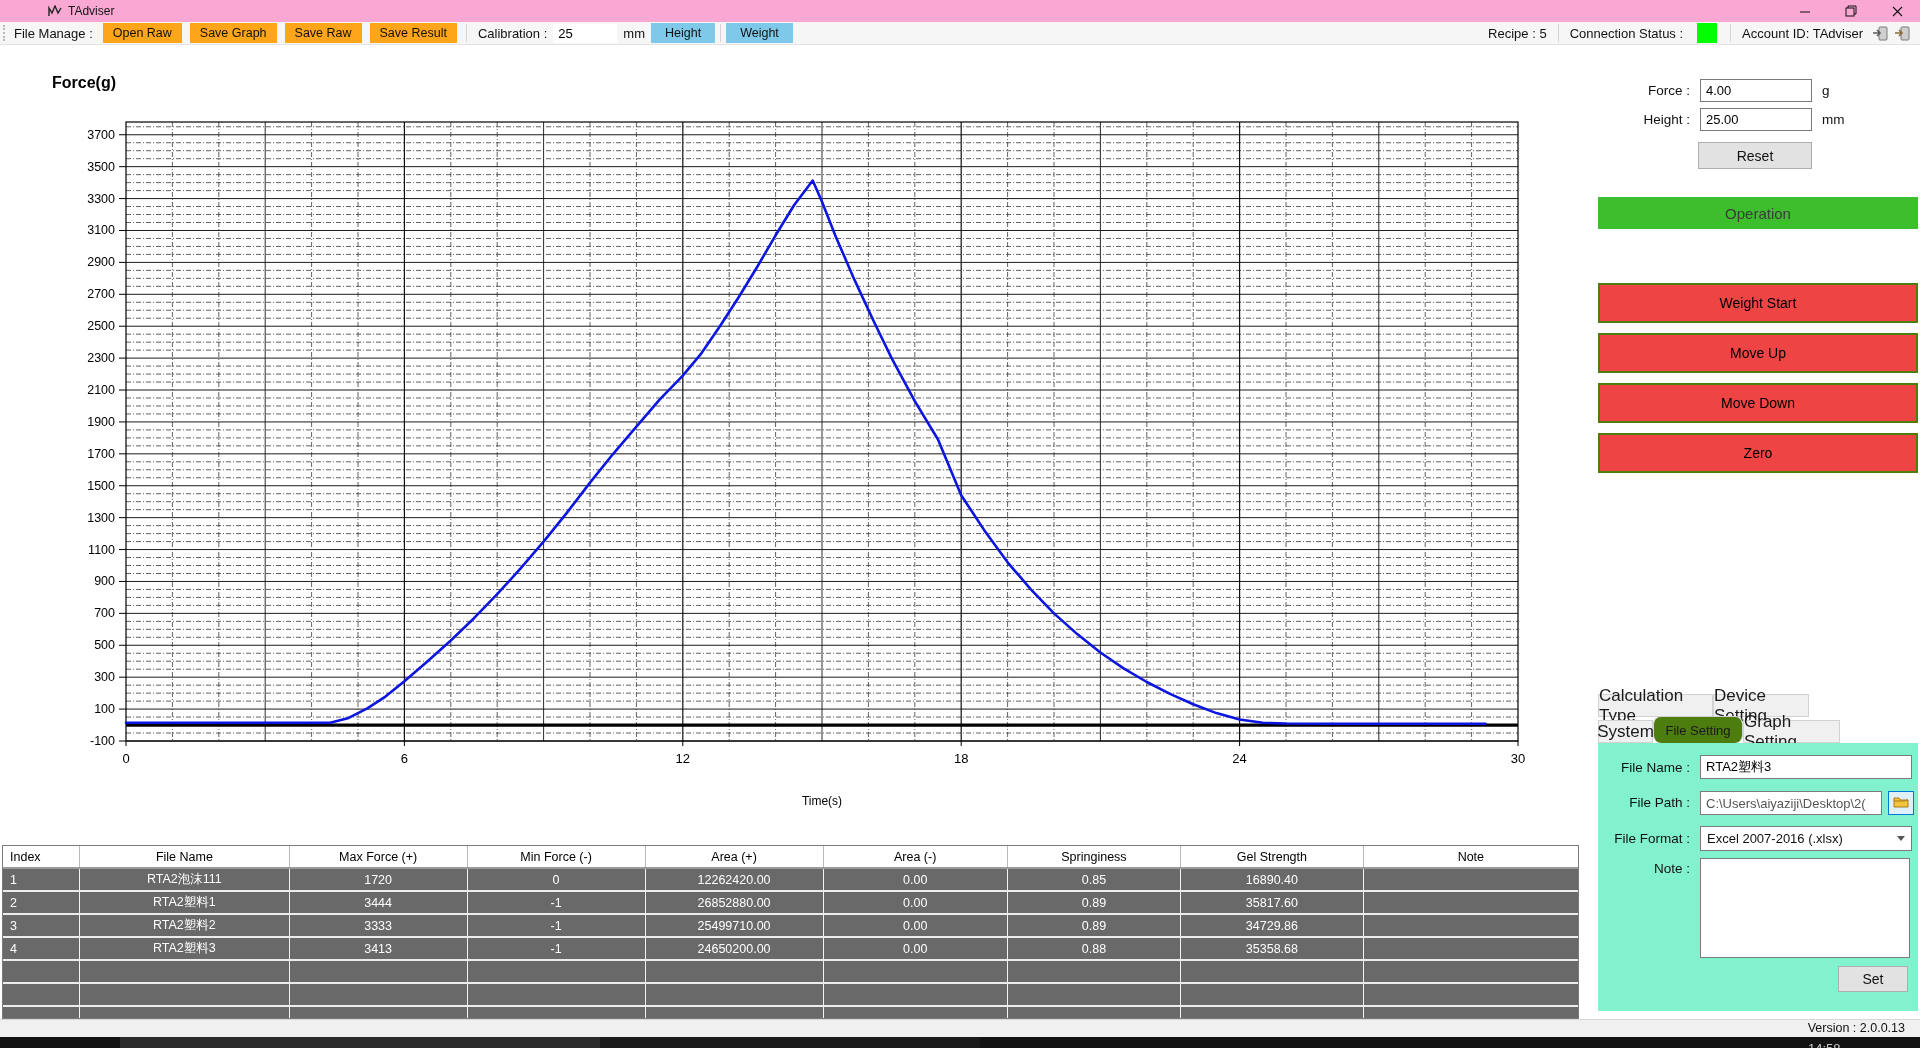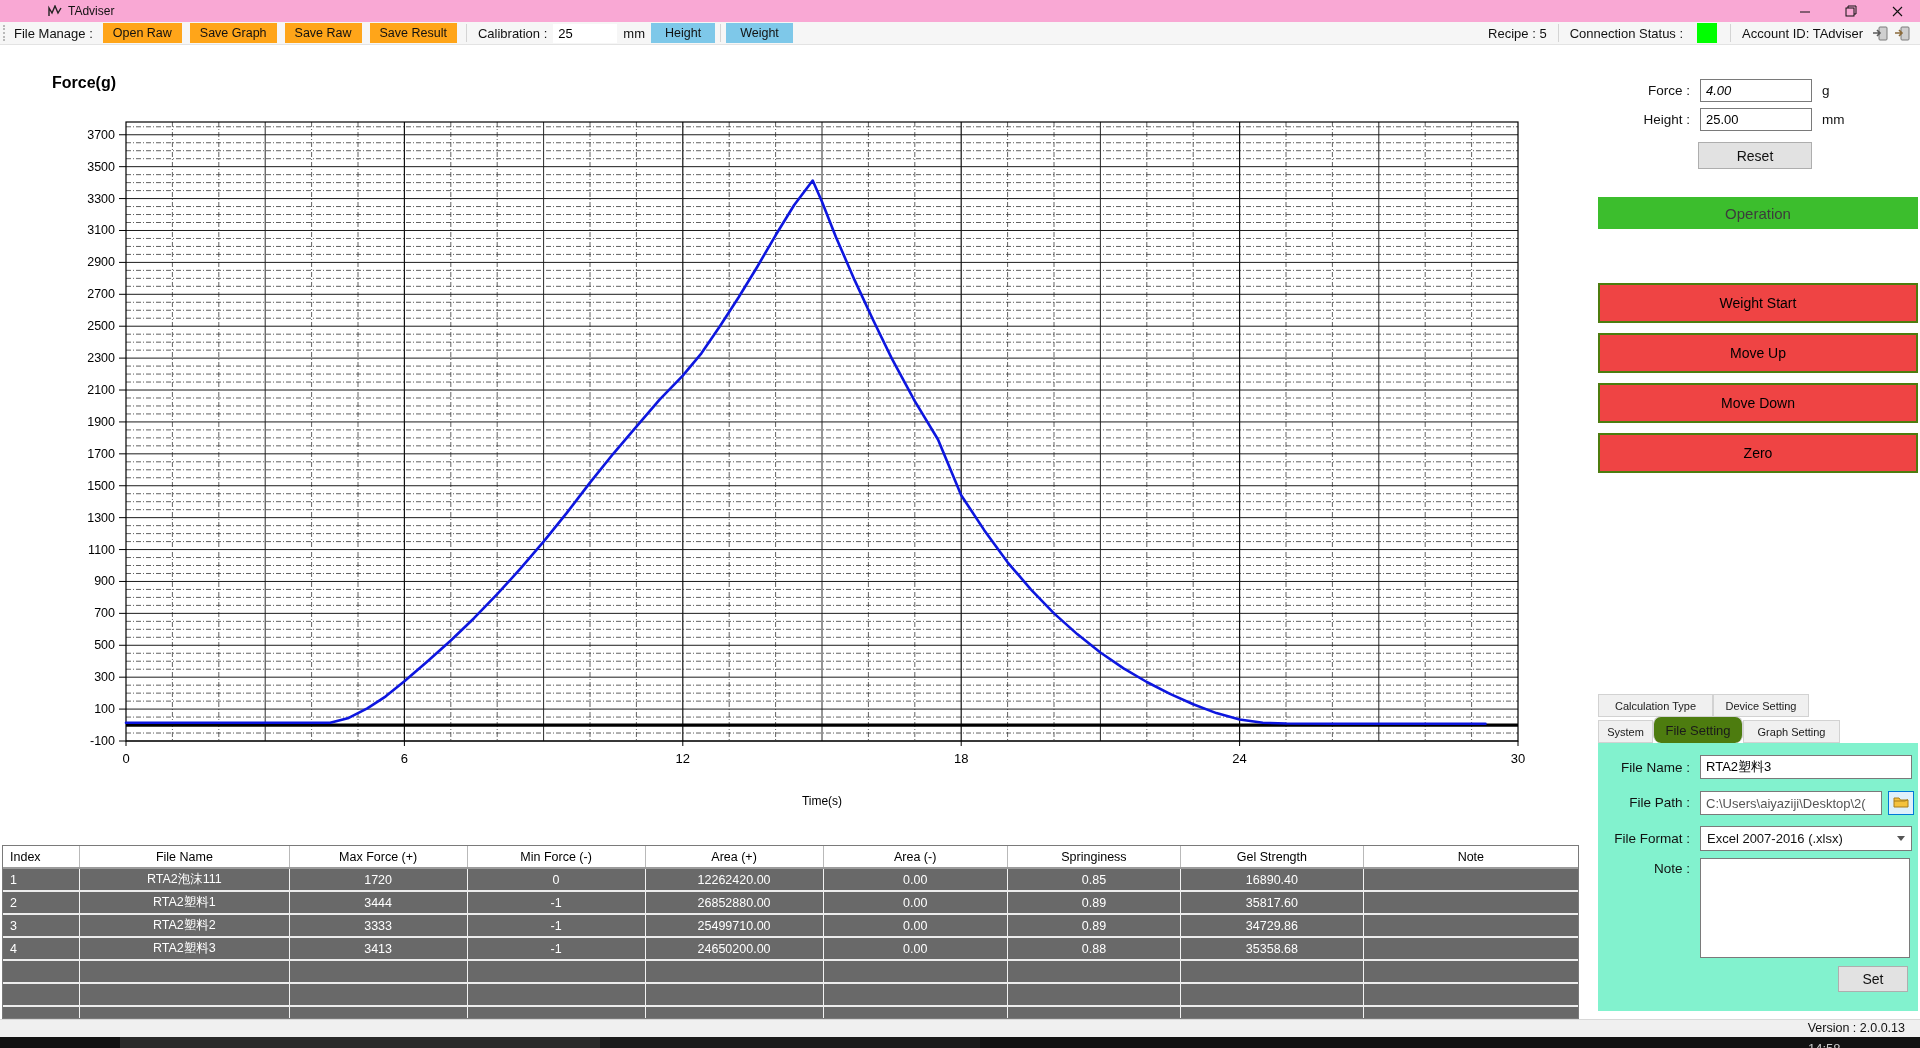--- a/index.html
+++ b/index.html
@@ -54,21 +54,21 @@
     font-size:13px; font-family:inherit; padding:0 5px; }
   .fld-unit { position:absolute; font-size:13.5px; }
   .gbtn { position:absolute; background:#e2e2e2; border:1px solid #aeaeae; font-size:14px;
     font-family:inherit; color:#111; cursor:pointer; }
   .op-head { position:absolute; left:8px; top:152px; width:320px; height:32px; background:#3CBE2D;
     color:#3c3c3c; font-size:15px; display:flex; align-items:center; justify-content:center; }
   .op-btn { position:absolute; left:8px; width:320px; height:40px; background:#ef4444;
     border:2px solid #4d7c0f; font-size:14px; font-family:inherit; cursor:pointer; }
   .op-btn.run { height:41px; background:#efefef; border:2px solid #0078D7; }
   .tab { position:absolute; height:23px; background:#f0f0f0; border:1px solid #d2d2d2;
-    font-size:11px; display:flex; align-items:center; justify-content:center; color:#1a1a1a;
+    font-size:17px; display:flex; align-items:center; justify-content:center; color:#1a1a1a;
     cursor:pointer; }
   .tab.active { background:#4d7c0f; height:27px; z-index:3; border-bottom:none; font-size:13px;border-radius:8px; }
   .mint { position:absolute; left:8px; top:698px; width:320px; height:268px; background:#82F2CE; }
   .m-label { position:absolute; font-size:13.5px; text-align:right; width:96px; left:4px; }
   .m-input { position:absolute; height:24px; border:1px solid #7a7a7a; background:#fff;
     font-size:13px; font-family:inherit; padding:0 5px; }
   .m-select { position:absolute; left:110px; top:781px; width:212px; height:25px; background:#fff;
     border:1px solid #7a7a7a; font-size:13px; display:flex; align-items:center; padding:0 6px;
     cursor:pointer; }
   .m-select .chev { margin-left:auto; width:0; height:0; border-left:4px solid transparent;
@@ -408,21 +408,21 @@
       <div class="cell c4"></div>
       <div class="cell c5"></div>
       <div class="cell c6"></div>
       <div class="cell c7"></div>
       <div class="cell c8"></div>
   </div>
 </div>
 
 <div class="rpanel">
   <span class="fld-label" style="top:38px; left:0;">Force :</span>
-  <input class="fld-input" style="left: 110px; top: 34px; width: 112px; font-style: italic;" value="4.00">
+  <input class="fld-input" style="left: 110px; top: 34px; width: 112px;" value="4.00">
   <span class="fld-unit" style="left:232px; top:38px;">g</span>
 
   <span class="fld-label" style="top:67px; left:0;">Height :</span>
   <input class="fld-input" style="left: 110px; top: 63px; width: 112px;" value="25.00">
   <span class="fld-unit" style="left:232px; top:67px;">mm</span>
 
   <button class="gbtn" style="left:108px; top:97px; width:114px; height:27px;">Reset</button>
 
   <div class="op-head">Operation</div>
   <button class="op-btn" style="top:238px;">Weight Start</button>

